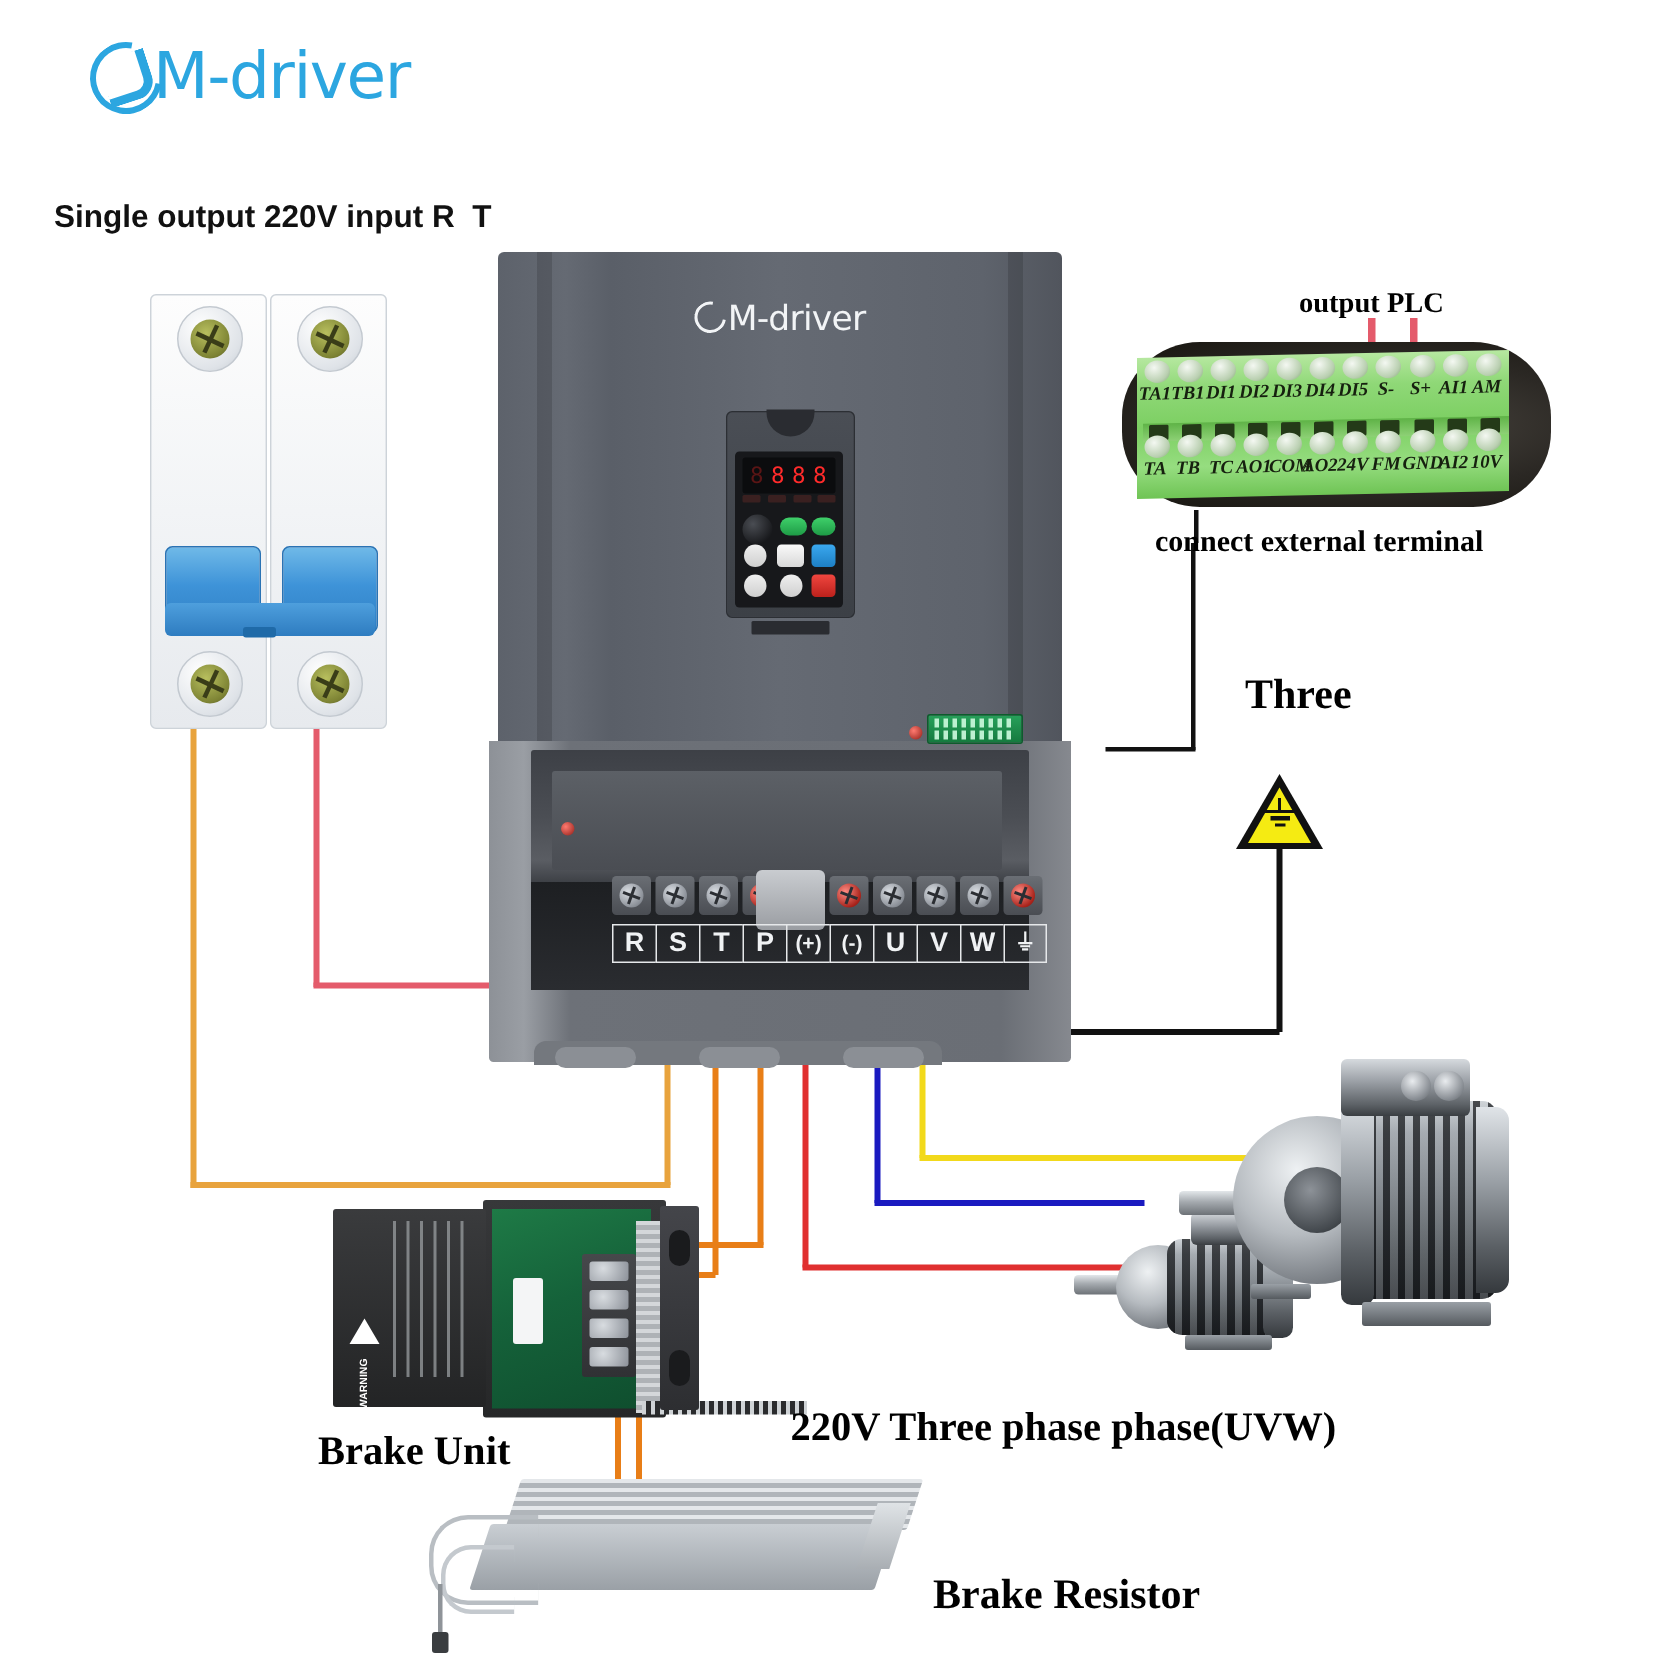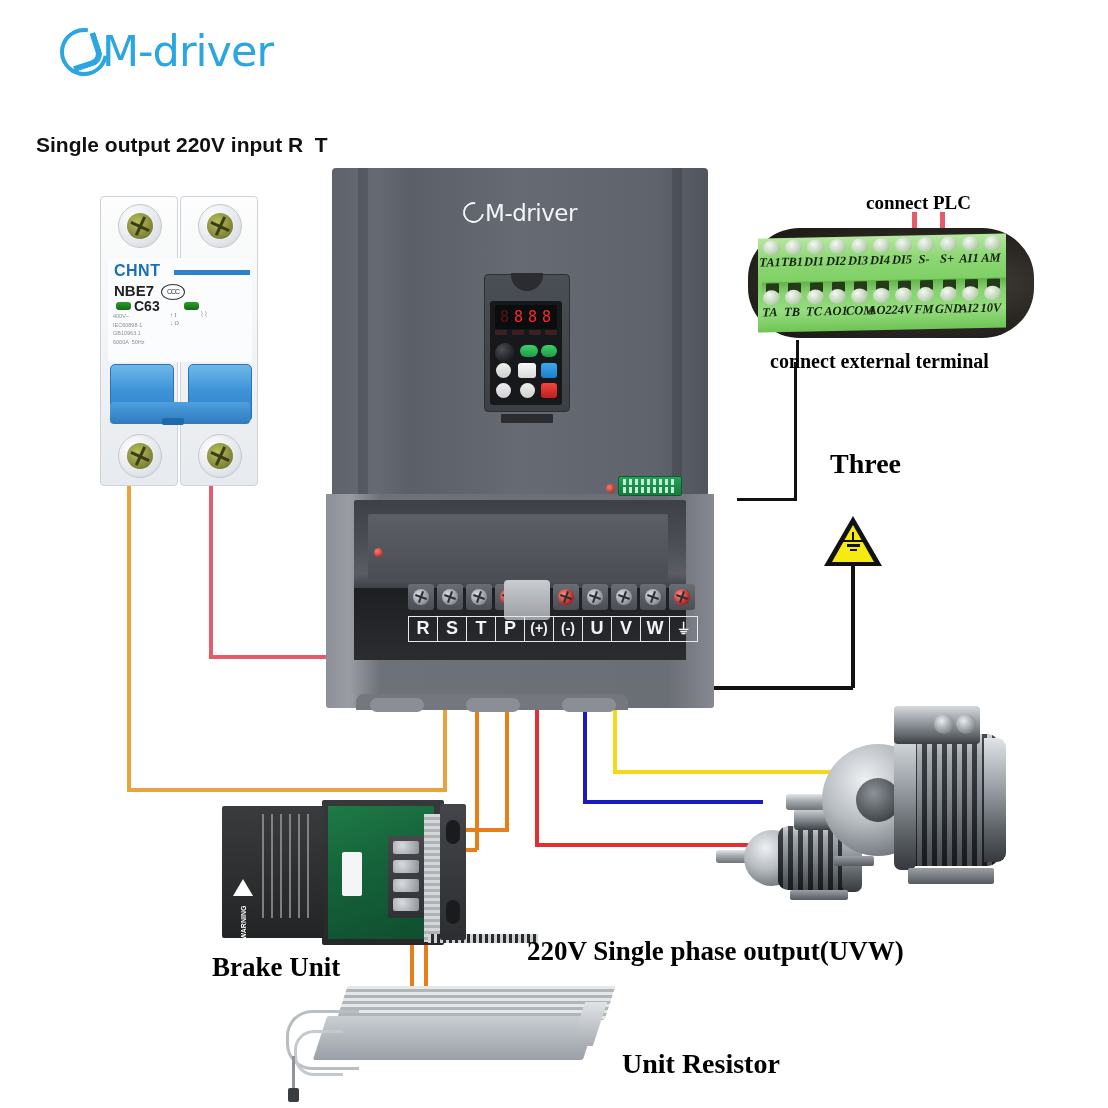--- a/index.html
+++ b/index.html
@@ -305,35 +305,20 @@
   <div class="brk-term" style="left:98px;top:8px;">
       <div class="brk-screw"></div>
     </div>
   <div class="brk-term" style="left:18px;top:238px;">
       <div class="brk-screw"></div>
     </div>
   <div class="brk-term" style="left:98px;top:238px;">
       <div class="brk-screw"></div>
     </div>
 
-  <div class="brk-face">
-    <div class="brk-brand">CHNT</div>
-    <div class="brk-bluebar"></div>
-    <div class="brk-model">NBE7</div>
-    <div class="brk-ccc">CCC</div>
-    <div class="brk-led" style="left:8px;top:44px;"></div>
-    <div class="brk-led" style="left:76px;top:44px;"></div>
-    <div class="brk-rating">C63</div>
-    <div class="brk-fine">400V~
-IEC60898-1
-GB10963.1
-6000A  50Hz</div>
-    <div class="brk-arrows">↑ I<br>↓ O</div>
-    <div class="brk-curve">⌇⌇</div>
-  </div>
 
   <div class="brk-toggle" style="left:10px;"></div>
   <div class="brk-toggle" style="left:88px;"></div>
   <div class="brk-tie"></div>
   <div class="brk-notch"></div>
 </div>
 
 <div class="abs" id="vfd">
   <div class="vfd-top">
     <div class="vfd-rib" style="left:26px;"></div>
@@ -516,21 +501,21 @@
       <div class="ts-sc" style="left:180px;"></div>
         <div class="ts-t" style="left:175px;">GND</div>
       <div class="ts-sc" style="left:202px;"></div>
         <div class="ts-t" style="left:197px;">AI2</div>
       <div class="ts-sc" style="left:224px;"></div>
         <div class="ts-t" style="left:219px;">10V</div>
     </div>
   </div>
 </div>
 
-<div class="abs serif-lbl" id="lbl-plc">connect PLC</div>
+<div class="abs serif-lbl" id="lbl-plc">output PLC</div>
 <div class="abs serif-lbl" id="lbl-ext">connect external terminal</div>
 
 <div class="abs serif-lbl" id="lbl-ground">Three</div>
 <div class="abs" id="gsign">
   <div class="tri"></div>
     <div class="tri2"></div>
   <div class="gsym">
     <i style="width:20px;"></i>
       <i style="width:13px;"></i>
       <i style="width:7px;"></i>
@@ -575,21 +560,21 @@
 
 <div class="abs" id="bres">
   <div class="br-top"></div>
   <div class="br-face"></div>
   <div class="br-end"></div>
   <div class="br-lead"></div>
   <div class="br-lead2"></div>
   <div class="br-tail"></div>
   <div class="br-tip"></div>
 </div>
-<div class="abs serif-lbl" id="lbl-br">Unit Resistor</div>
+<div class="abs serif-lbl" id="lbl-br">Brake Resistor</div>
 
 <div class="mtr" style="left:716px;top:806px;width:150px;height:100px;">
   <div class="m-shaft" style="left:0;top:44px;width:36px;height:13px;"></div>
   <div class="m-flange" style="left:28px;top:24px;width:56px;height:56px;"></div>
   <div class="m-body" style="left:62px;top:20px;width:78px;height:64px;">
     <div class="m-fins"></div>
   </div>
   <div class="m-band" style="left:126px;top:18px;width:20px;height:68px;"></div>
   <div class="m-box" style="left:78px;top:2px;width:40px;height:22px;"></div>
   <div class="m-feet" style="left:74px;top:84px;width:58px;height:10px;"></div>
@@ -605,13 +590,13 @@
   <div class="m-band" style="left:96px;top:14px;width:22px;height:140px;"></div>
   <div class="m-band" style="left:186px;top:22px;width:22px;height:124px;border-radius:0 9px 9px 0;"></div>
   <div class="m-box" style="left:96px;top:-10px;width:86px;height:38px;">
     <div class="m-boxk" style="left:40px;top:8px;width:20px;height:20px;"></div>
     <div class="m-boxk" style="left:62px;top:8px;width:20px;height:20px;"></div>
   </div>
   <div class="m-feet" style="left:110px;top:152px;width:86px;height:16px;"></div>
   <div class="m-feet" style="left:36px;top:140px;width:40px;height:10px;"></div>
 </div>
 
-<div class="abs serif-lbl" id="lbl-out">220V Single phase output(UVW)</div>
+<div class="abs serif-lbl" id="lbl-out">220V Three phase phase(UVW)</div>
 
 </body></html>

